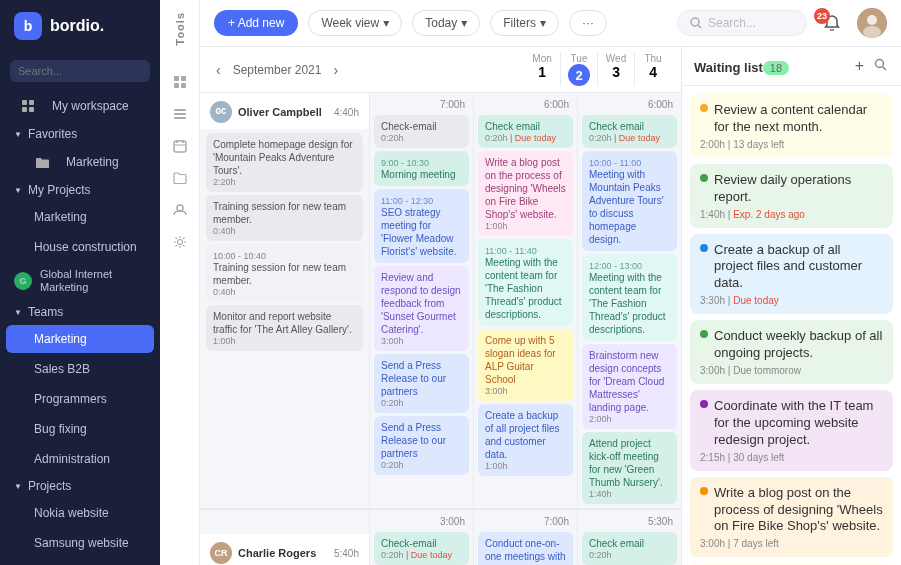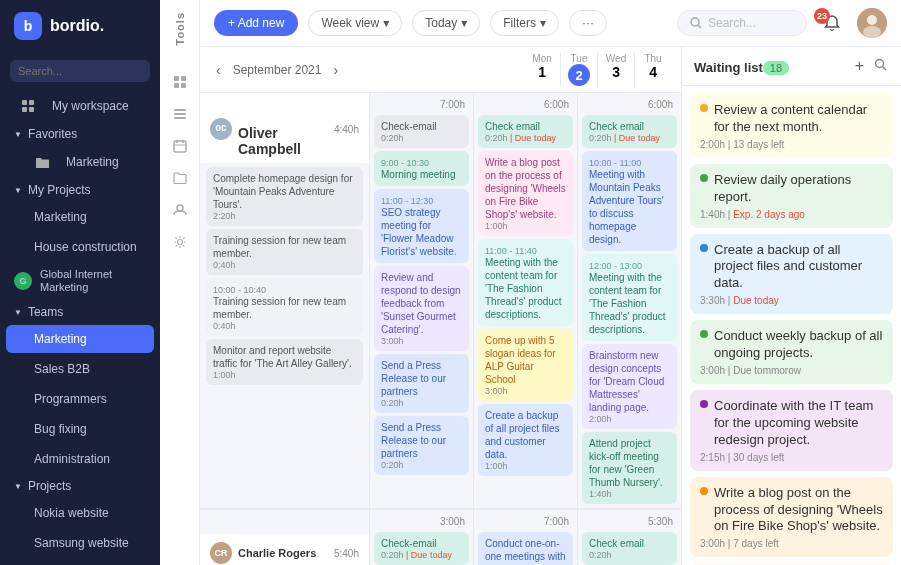--- a/index.html
+++ b/index.html
@@ -302,21 +302,21 @@
         </div>
       </div>
 
       <div style="flex:1;overflow-y:auto;display:flex;flex-direction:column;">
 
         <div style="display:flex;border-bottom:2px solid #e8eaf0;">
 
           <div style="width:170px;flex-shrink:0;border-right:1px solid #e8eaf0;">
             <div style="padding:8px 10px 6px;display:flex;align-items:center;gap:6px;background:#fff;">
               <div style="width:22px;height:22px;border-radius:50%;background:#a0b4c8;display:flex;align-items:center;justify-content:center;font-size:9px;color:#fff;font-weight:600;flex-shrink:0;font-family:Liberation Mono, monospace;">OC</div>
-              <span style="font-size:14px;font-weight:600;color:#333;margin-top:24px;">Oliver Campbell</span>
+              <span style="font-size:11px;font-weight:600;color:#333;">Oliver Campbell</span>
               <span style="font-size:10px;color:#888;margin-left:auto;">4:40h</span>
             </div>
             <div style="padding:4px 6px;display:flex;flex-direction:column;gap:3px;">
               <div class="event-card gray">
                 <div class="event-title">Complete homepage design for 'Mountain Peaks Adventure Tours'.</div>
                 <div class="event-dur">2:20h</div>
               </div>
               <div class="event-card gray">
                 <div class="event-title">Training session for new team member.</div>
                 <div class="event-dur">0:40h</div>

